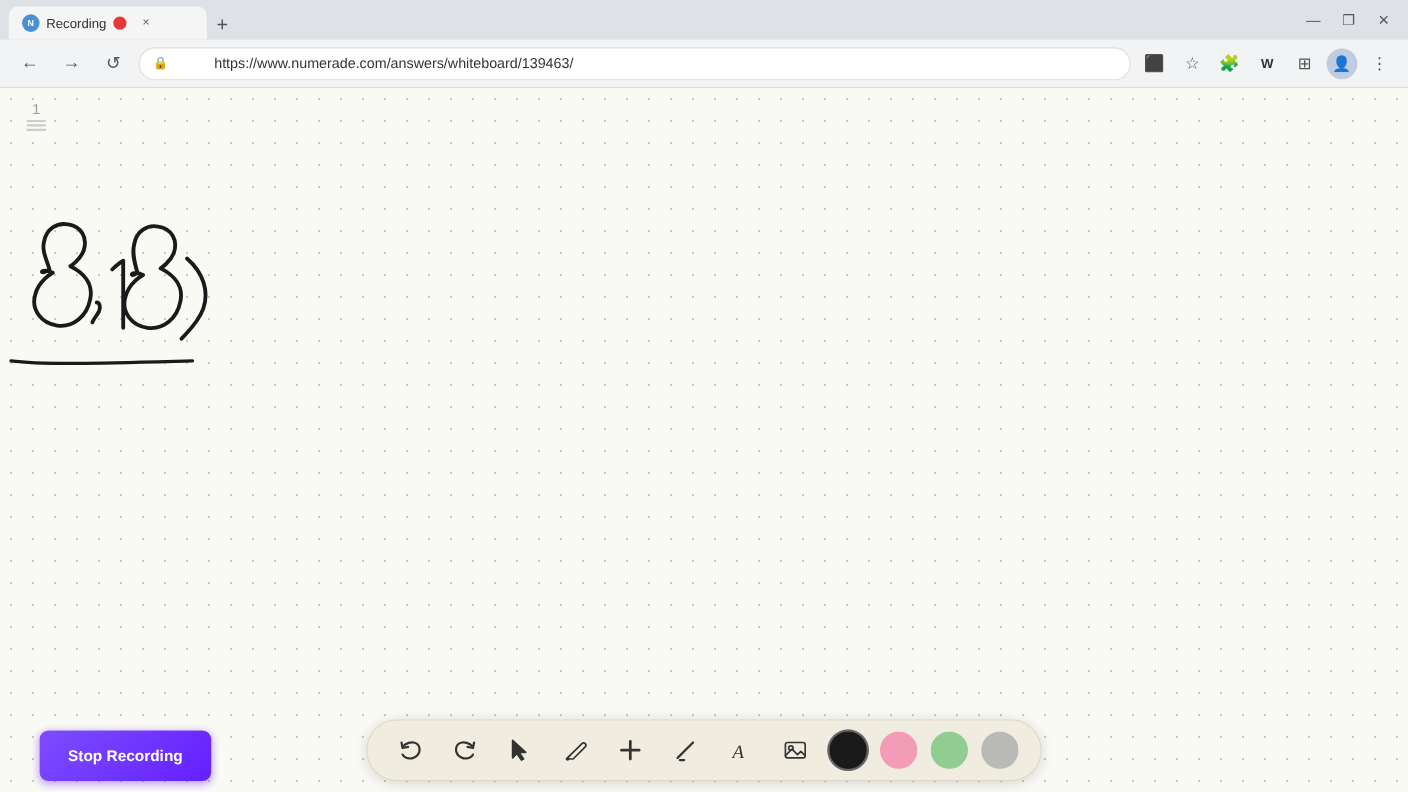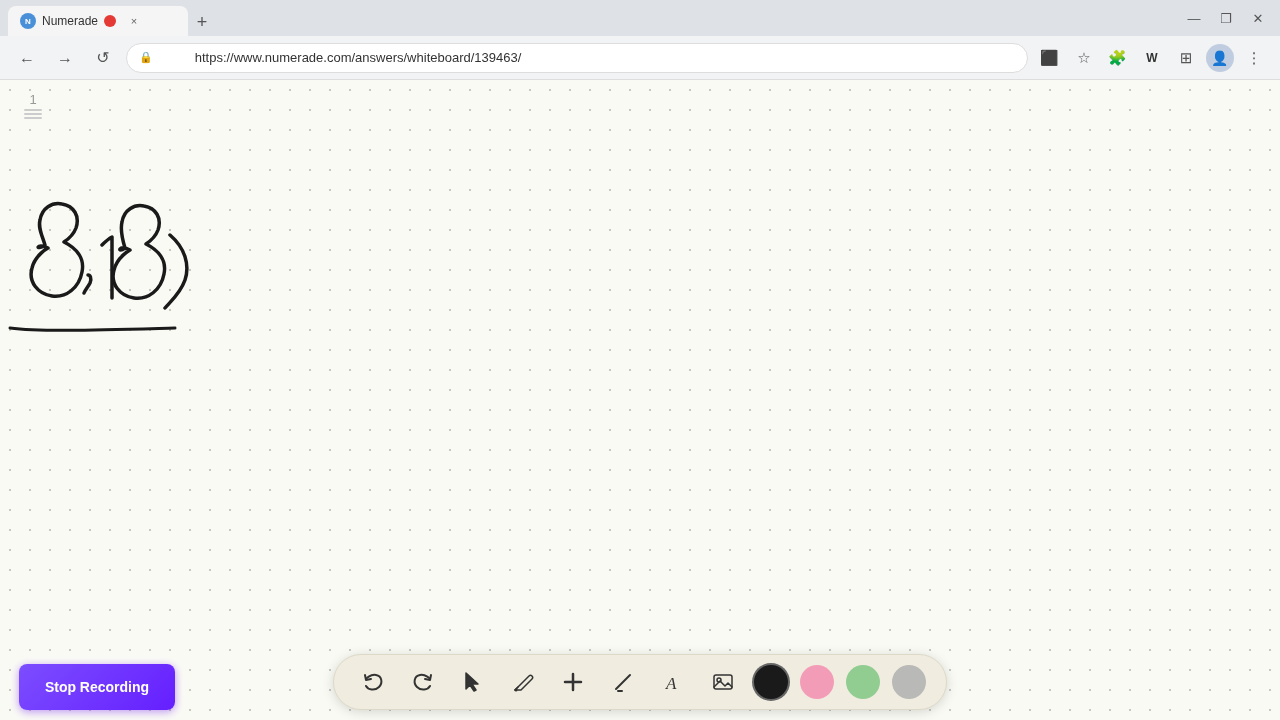--- a/index.html
+++ b/index.html
@@ -179,21 +179,21 @@
     }
     .color-black { background: #1a1a1a; }
     .color-pink { background: #f48fb1; opacity: 0.85; }
     .color-green { background: #81c784; opacity: 0.85; }
     .color-gray { background: #b0b0b0; opacity: 0.85; }
 
     
     .stop-recording-btn {
       position: absolute;
       bottom: 10px;
-      left: 19px;
+      left: 36px;
       background: linear-gradient(135deg, #7c4dff, #651fff);
       color: white;
       border: none;
       border-radius: 8px;
       padding: 10px 18px;
       font-size: 14px;
       font-weight: 600;
       cursor: pointer;
       width: 156px;
       height: 46px;
@@ -213,21 +213,21 @@
 <body>
 
 <div class="browser-frame">
 
   <div class="title-bar">
     <div class="tab-bar">
       <div class="tab">
         <div class="tab-favicon">
           <span>N</span>
         </div>
-        <span style="font-size:12px;color:#333;">Numerade</span>
+        <span style="font-size:12px;color:#333;">Recording</span>
         <div class="tab-record-dot"></div>
         <div class="tab-close">×</div>
       </div>
       <div class="new-tab-btn">+</div>
     </div>
     <div class="window-controls">
       <div class="win-btn">—</div>
       <div class="win-btn">❐</div>
       <div class="win-btn">✕</div>
     </div>

